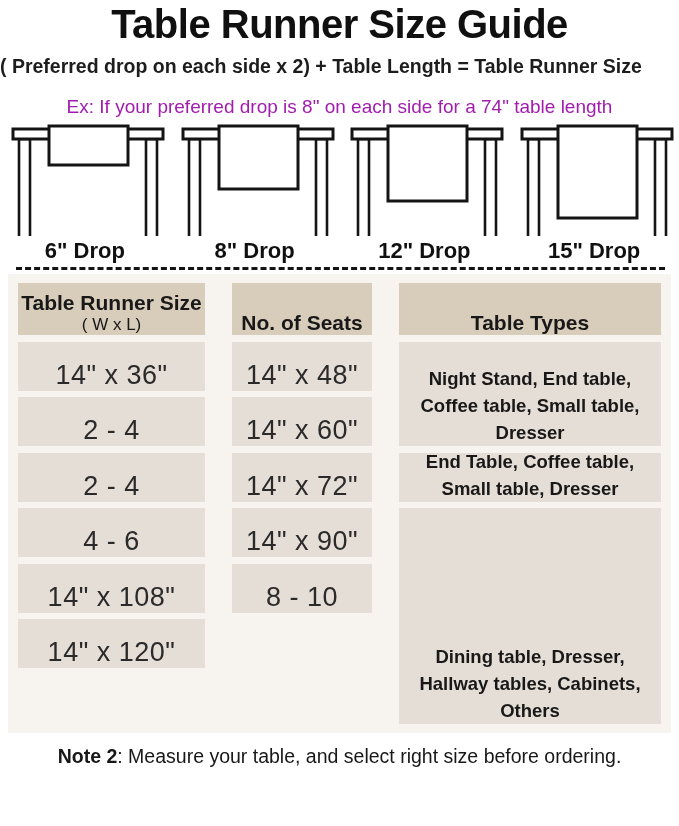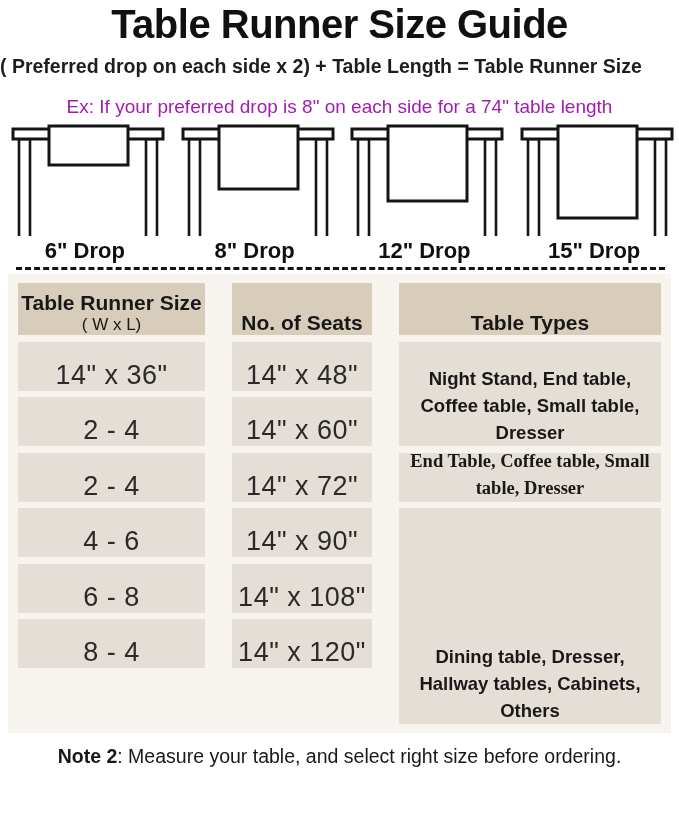--- a/index.html
+++ b/index.html
@@ -93,21 +93,21 @@
   .head-sub  { font-size: 17px; line-height: 20px; }
   .size-text, .seats-text { font-size: 27px; letter-spacing: 0.5px; color: #2a2a2a; }
   .types-text {
     font-size: 18.5px;
     font-weight: bold;
     line-height: 27px;
     color: #181818;
     padding: 0 8px;
   }
   .types-a { grid-column: 3; grid-row: 2 / 4; }
-  .types-b { grid-column: 3; grid-row: 4 / 5; font-family: Liberation Serif, serif; }
+  .types-b { grid-column: 3; grid-row: 4 / 5; }
   .types-c { grid-column: 3; grid-row: 5 / 9; }
 
   
   .notes {
     margin-top: 10px;
     text-align: center;
     font-size: 19.5px;
     line-height: 27px;
     color: #181818;
     padding: 0 6px;
@@ -212,29 +212,26 @@
     <div class="cell data-cell">
       <div class="seats-text">4 - 6</div>
     </div>
     <div class="cell data-cell types-c">
       <div class="types-text">Dining table, Dresser, Hallway tables, Cabinets, Others</div>
     </div>
 
     <div class="cell data-cell">
       <div class="size-text">14" x 90"</div>
     </div>
-    <div class="cell data-cell">
-      <div class="seats-text">6 - 8</div>
-    </div>
 
     <div class="cell data-cell">
       <div class="size-text">14" x 108"</div>
     </div>
     <div class="cell data-cell">
-      <div class="seats-text">8 - 4</div>
+      <div class="seats-text">8 - 10</div>
     </div>
 
     <div class="cell data-cell">
       <div class="size-text">14" x 120"</div>
     </div>
 
   </div>
 
   <div class="notes">
     <p><span class="b">Note 2</span><span>: Measure your table, and select right size before ordering.</span></p>

